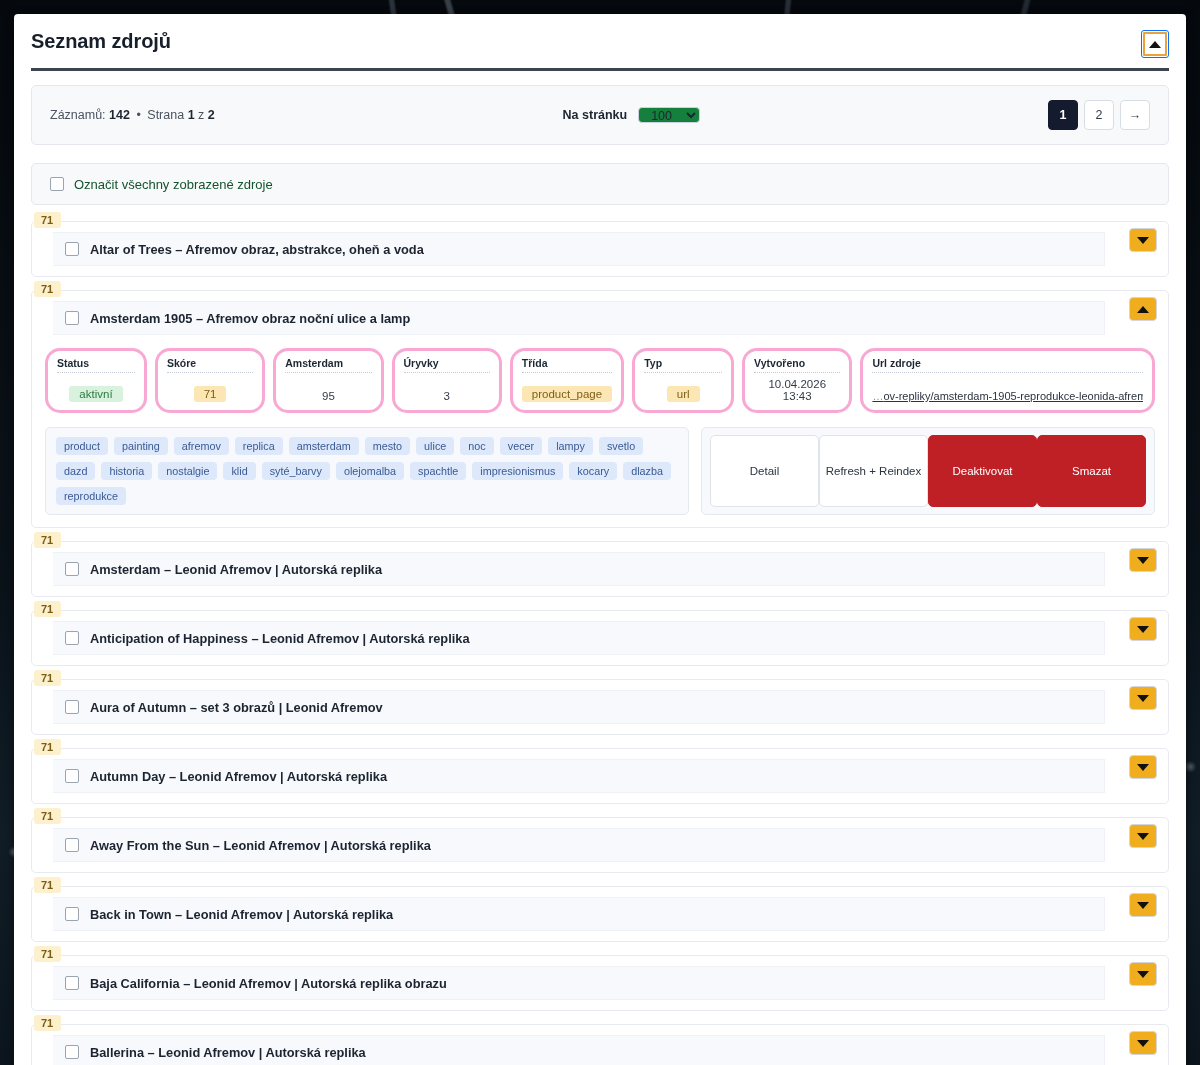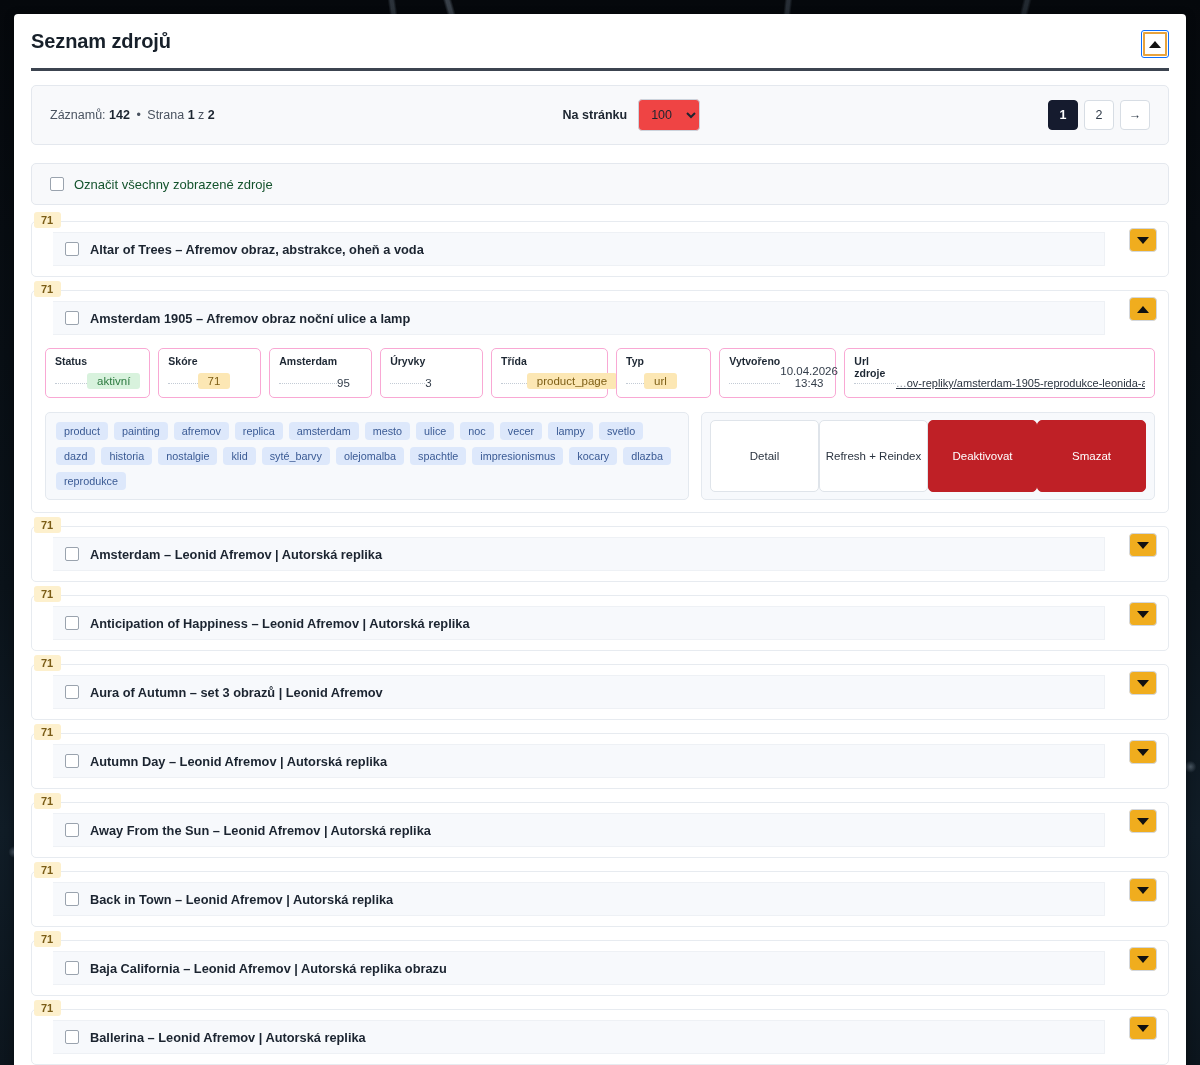--- a/index.html
+++ b/index.html
@@ -84,23 +84,23 @@
   .rec-info { font-size: 12.5px; color: #4a5360; }
   .rec-info b { color: #1c2530; font-weight: bold; }
   .dot-sep { margin: 0 3px; }
 
   .perpage-wrap {
     margin-left: auto;
     display: flex; align-items: center; gap: 11px;
   }
   .perpage-label { font-size: 12.5px; font-weight: bold; color: #1c2530; }
   .perpage-select {
-    width: 62px; height: 32px;
+    width: 62px; height: 16px;
     border: 1px solid #ccd3dc; border-radius: 4px;
-    background: #ef4444;
+    background: #15803d;
     font-family: "Liberation Sans", sans-serif;
     font-size: 12.5px; color: #1c2530;
     padding: 0 4px 0 8px;
     cursor: pointer;
   }
   .pager { margin-left: auto; display: flex; gap: 6px; }
   .pg {
     min-width: 30px; height: 30px;
     border: 1px solid #d7dde4; border-radius: 4px;
     background: #ffffff; color: #2f3a48;
@@ -172,25 +172,25 @@
     display: flex; align-items: center; justify-content: center;
     cursor: pointer; padding: 0;
     z-index: 4;
   }
 
   
   .detail { padding: 13px 2px 2px 2px; }
   .meta-grid { display: flex; gap: 8px; margin-bottom: 14px; }
   .meta-cell {
     background: #ffffff;
-    border: 1px solid #f9a8d4;
-    border-radius: 5px;
+    border: 3px solid #f9a8d4;
+    border-radius: 15px;
     padding: 6px 9px 8px 9px;
     min-height: 50px;
-    display: flex; flex-direction: row;
+    display: flex; flex-direction: column;
   }
   .meta-label {
     font-size: 10.5px; font-weight: bold; color: #1d2733;
     border-bottom: 1px dotted #c3cbd5;
     padding-bottom: 3px; margin-bottom: 5px;
   }
   .meta-value {
     font-size: 11.5px; color: #323c49; text-align: center;
     margin-top: auto;
   }

